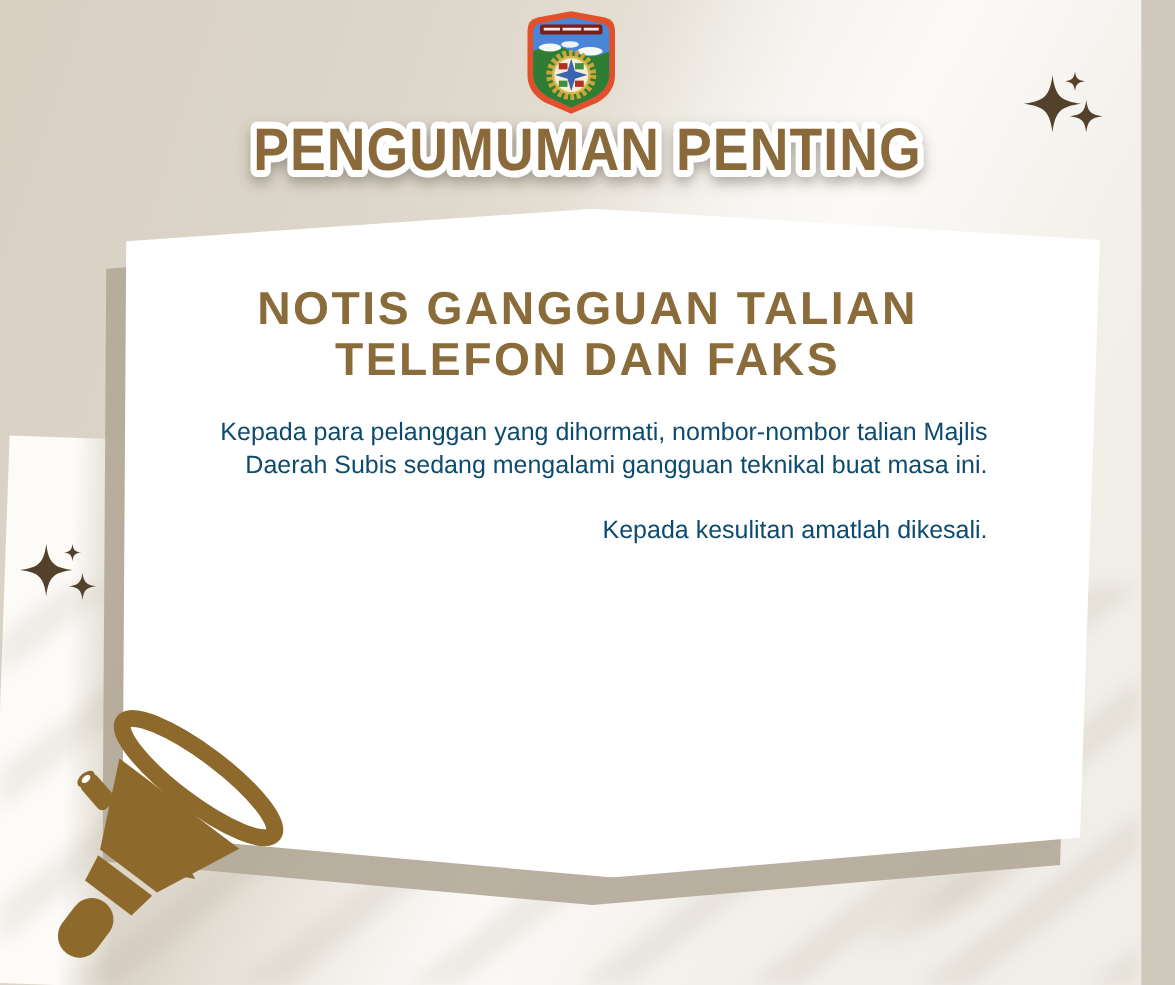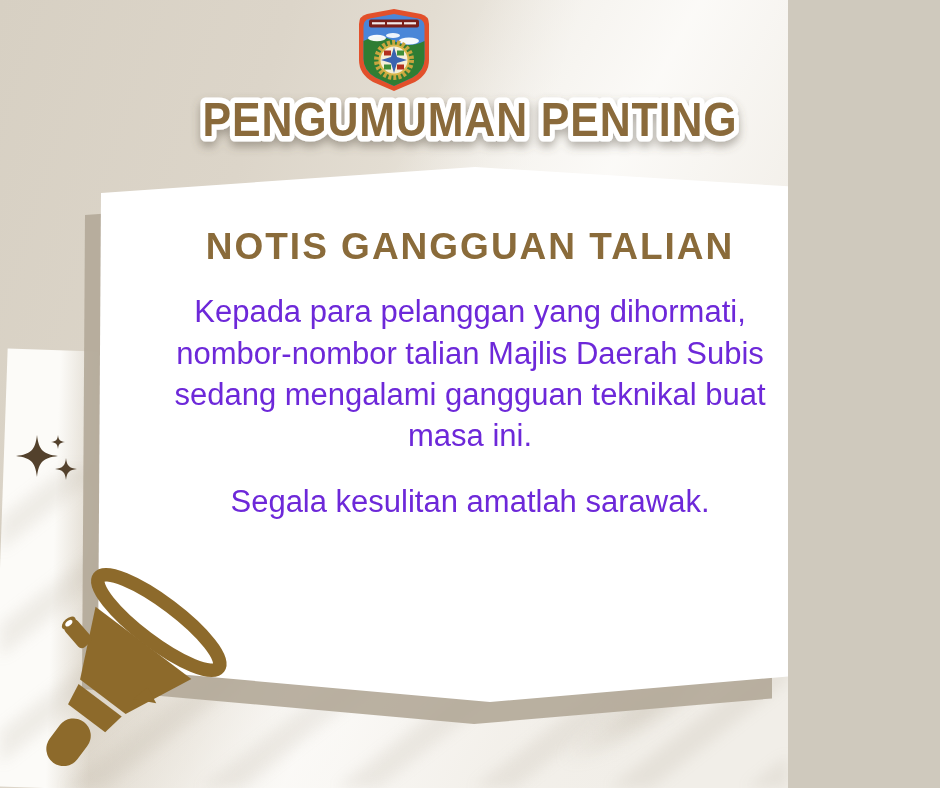--- a/index.html
+++ b/index.html
@@ -1,18 +1,18 @@
 <!DOCTYPE html>
 <html><head>
 <meta charset="utf-8">
 <style>
   html,body{margin:0;padding:0;background:#cfc9bd;}
   .stage{
     position:relative;
-    width:788px;height:788px;
+    width:913px;height:788px;
     overflow:hidden;
     font-family:"Liberation Sans","DejaVu Sans",sans-serif;
     background:#f1eee8;
   }
   .layer{position:absolute;inset:0;pointer-events:none;}
   
   .wedge-left{
     background:linear-gradient(108deg,#d7d0c3 0%,#dcd5c9 28%,#e3ddd2 42%,rgba(240,237,231,0) 56%);
   }
   .light-top{
@@ -60,21 +60,21 @@
   }
   
   .content{
     position:absolute;left:150px;top:226px;width:640px;
     text-align:center;color:#8a6b3a;
   }
   .headline{
     font-weight:bold;font-size:37px;line-height:1.12;letter-spacing:2px;
     color:#8a6b3a;
   }
-  .para{font-size:31px;line-height:1.33;margin-top:25px;color:#6d28d9;}
+  .para{font-size:20px;line-height:1.33;margin-top:25px;color:#0c4a6e;text-align:right;}
   .para.first{margin-top:24px;}
   
   .sparkles-right{position:absolute;left:800px;top:40px;}
   .sparkles-left{position:absolute;left:0px;top:415px;}
   .megaphone{position:absolute;left:-30px;top:514px;overflow:visible;}
 </style>
 </head>
 <body>
 
 <div class="stage">
@@ -118,23 +118,24 @@
       <filter id="softshadow" x="-20%" y="-20%" width="140%" height="160%">
         <feDropShadow dx="0" dy="5" stdDeviation="5" flood-color="#5a5244" flood-opacity="0.45"></feDropShadow>
       </filter>
     </defs>
     <text x="470" y="56" text-anchor="middle" paint-order="stroke" stroke="#ffffff" stroke-width="11" stroke-linejoin="round" fill="#8a6b3a" filter="url(#softshadow)" textLength="535" lengthAdjust="spacingAndGlyphs">PENGUMUMAN PENTING</text>
   </svg>
 
   <div class="content">
     <div class="headline">
       <div>NOTIS GANGGUAN TALIAN</div>
+      <div>TELEFON DAN FAKS</div>
     </div>
     <div class="para first">Kepada para pelanggan yang dihormati, nombor-nombor talian Majlis Daerah Subis sedang mengalami gangguan teknikal buat masa ini.</div>
-    <div class="para">Segala kesulitan amatlah sarawak.</div>
+    <div class="para">Kepada kesulitan amatlah dikesali.</div>
   </div>
 
   <svg class="sparkles-right" width="120" height="90" viewBox="0 0 120 90">
     <g fill="#53412c">
       <path transform="translate(42,43) scale(23)" d="M0 -1 C.09 -.28 .28 -.09 1 0 C.28 .09 .09 .28 0 1 C-.09 .28 -.28 .09 -1 0 C-.28 -.09 -.09 -.28 0 -1 Z"></path>
       <path transform="translate(60,25) scale(8)" d="M0 -1 C.09 -.28 .28 -.09 1 0 C.28 .09 .09 .28 0 1 C-.09 .28 -.28 .09 -1 0 C-.28 -.09 -.09 -.28 0 -1 Z"></path>
       <path transform="translate(69,53) scale(13)" d="M0 -1 C.09 -.28 .28 -.09 1 0 C.28 .09 .09 .28 0 1 C-.09 .28 -.28 .09 -1 0 C-.28 -.09 -.09 -.28 0 -1 Z"></path>
     </g>
   </svg>
 

